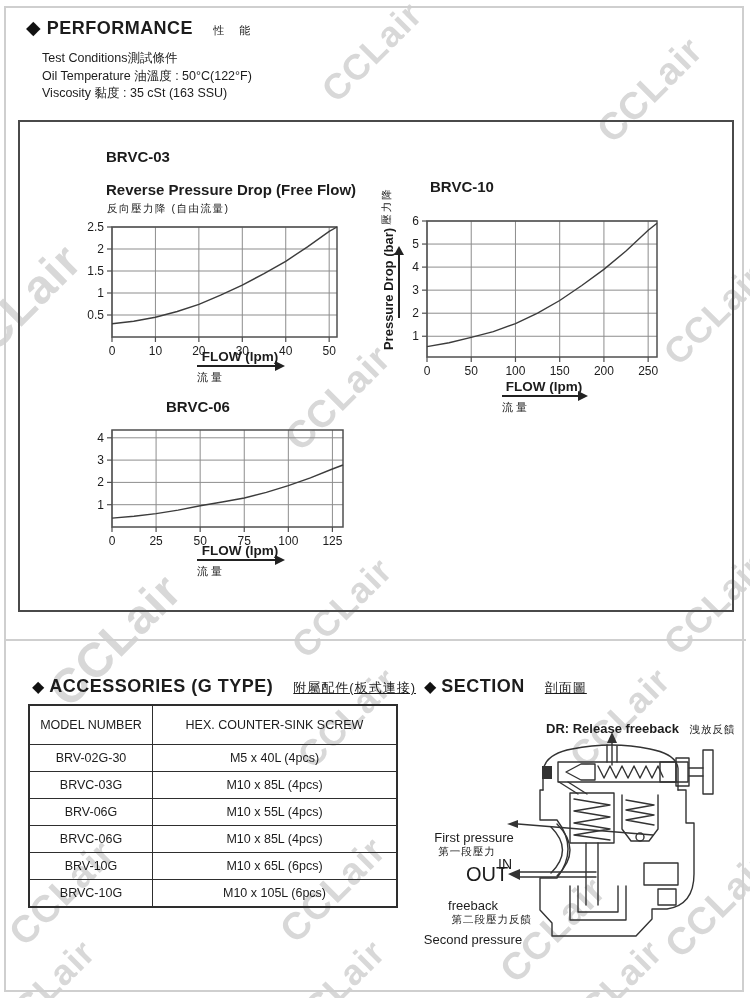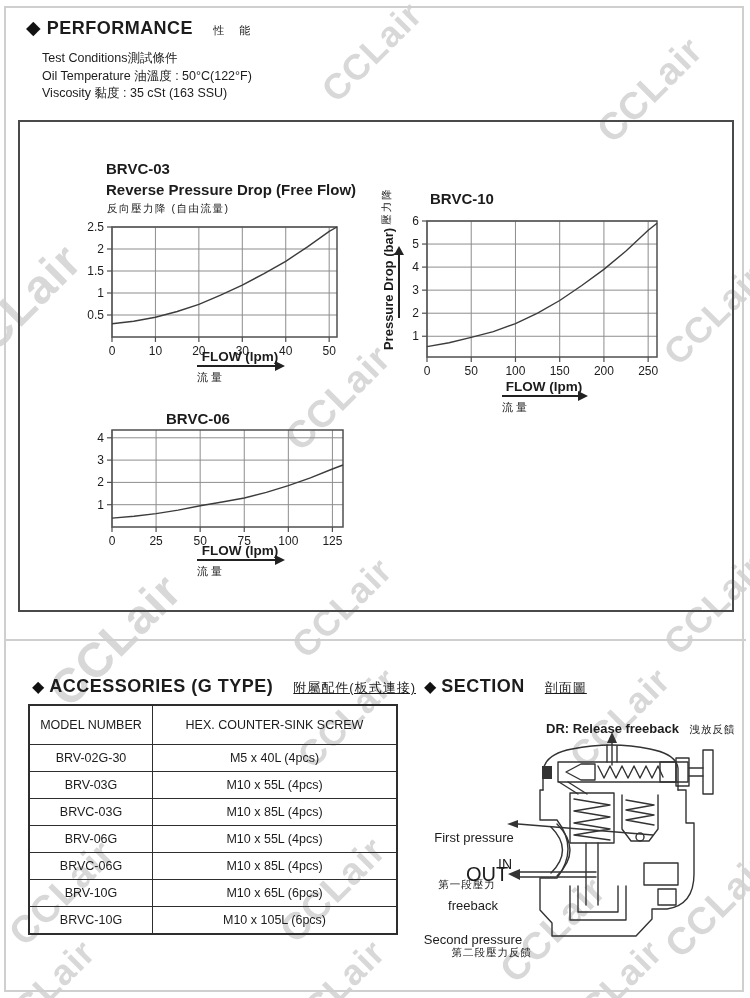--- a/index.html
+++ b/index.html
@@ -16,21 +16,21 @@
   
   .hdr{display:flex;align-items:baseline;z-index:2;}
   .hdr .dia{font-size:19px;line-height:19px;margin-right:6px;color:#111;}
   .hdr .t-en{font-weight:bold;font-size:18px;letter-spacing:.5px;}
   .hdr .t-cn{font-size:11px;margin-left:20px;letter-spacing:6px;}
   .hdr2 .dia{font-size:16px;margin-right:5px;}
   .hdr2 .t-en{font-size:18px;}
   .hdr2 .t-cn{font-size:13px;letter-spacing:1px;text-decoration:underline;}
   .conds{font-size:12.5px;line-height:17.5px;z-index:2;}
   
-  .model{font-weight:bold;font-size:15px;z-index:2;margin-top:12px;}
+  .model{font-weight:bold;font-size:15px;z-index:2;}
   .ctitle{font-weight:bold;font-size:15px;z-index:2;}
   .ctitle-cn{font-size:10.5px;letter-spacing:1.5px;z-index:2;}
   .flowlabel{z-index:2;text-align:center;}
   .flowlabel .en{font-weight:bold;font-size:13.5px;white-space:nowrap;}
   .flowlabel .arrow{position:relative;height:2px;background:#222;margin-top:1px;}
   .flowlabel .arrow::after{content:'';position:absolute;right:-2px;top:-4px;
       border-left:10px solid #222;border-top:5px solid transparent;border-bottom:5px solid transparent;}
   .flowlabel .cn{font-size:11px;text-align:left;margin-top:3px;letter-spacing:3px;}
   .ylabel{font-weight:bold;font-size:13px;text-align:center;transform:rotate(-90deg);z-index:2;white-space:nowrap;}
   .ylabel-cn{font-size:10.5px;letter-spacing:2px;text-align:center;transform:rotate(-90deg);z-index:2;white-space:nowrap;}
@@ -51,21 +51,21 @@
   .acc-table th,.acc-table td{border:1px solid #2e2e2e;text-align:center;font-weight:400;
       font-size:12.5px;color:#1c1c1c;padding:0;}
   .acc-table th{height:38px;}
   .acc-table td{height:26px;margin-top:28px;}
   .acc-table .c1{width:122px;}
   
   .diag{stroke:#333;stroke-width:1.4;fill:none;stroke-linejoin:round;stroke-linecap:round;}
   .diag-fill{fill:#333;stroke:none;}
   .seclab{z-index:3;pointer-events:none;}
   .lab13{font-size:13px;}
-  .lab-cn{font-size:10.5px;letter-spacing:1px;margin-top:33px;}
+  .lab-cn{font-size:10.5px;letter-spacing:1px;}
   .ctr{text-align:center;}
   .rt{text-align:right;}
 </style>
 </head>
 <body>
 
 <div class="page">
 
   <div id="wm-layer">
       <div class="wm" style="left: 372px; top: 52px; font-size: 36px; color: rgb(216, 216, 216);">CCLair</div>
@@ -251,24 +251,20 @@
           <th class="c1">MODEL NUMBER</th>
           <th>HEX. COUNTER-SINK SCREW</th>
         </tr>
       </thead>
     <tbody>
         <tr>
           <td class="c1">BRV-02G-30</td>
           <td>M5 x 40L (4pcs)</td>
         </tr>
         <tr>
-          <td class="c1">BRV-03G</td>
-          <td>M10 x 55L (4pcs)</td>
-        </tr>
-        <tr>
           <td class="c1">BRVC-03G</td>
           <td>M10 x 85L (4pcs)</td>
         </tr>
         <tr>
           <td class="c1">BRV-06G</td>
           <td>M10 x 55L (4pcs)</td>
         </tr>
         <tr>
           <td class="c1">BRVC-06G</td>
           <td>M10 x 85L (4pcs)</td>

